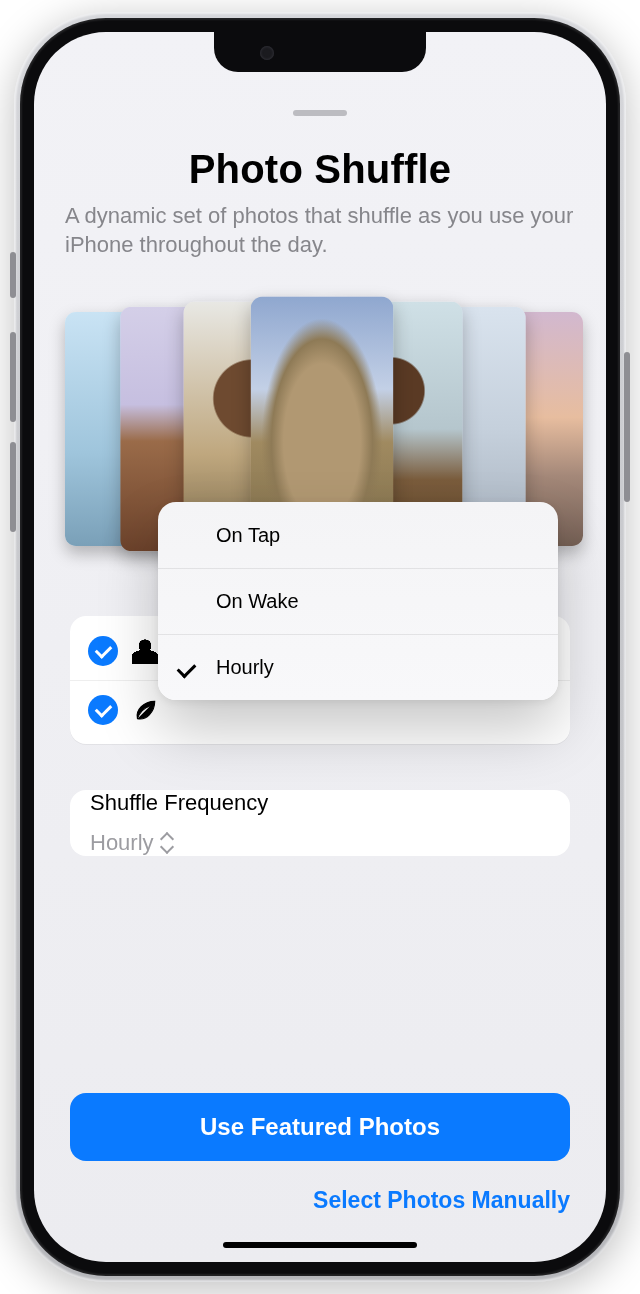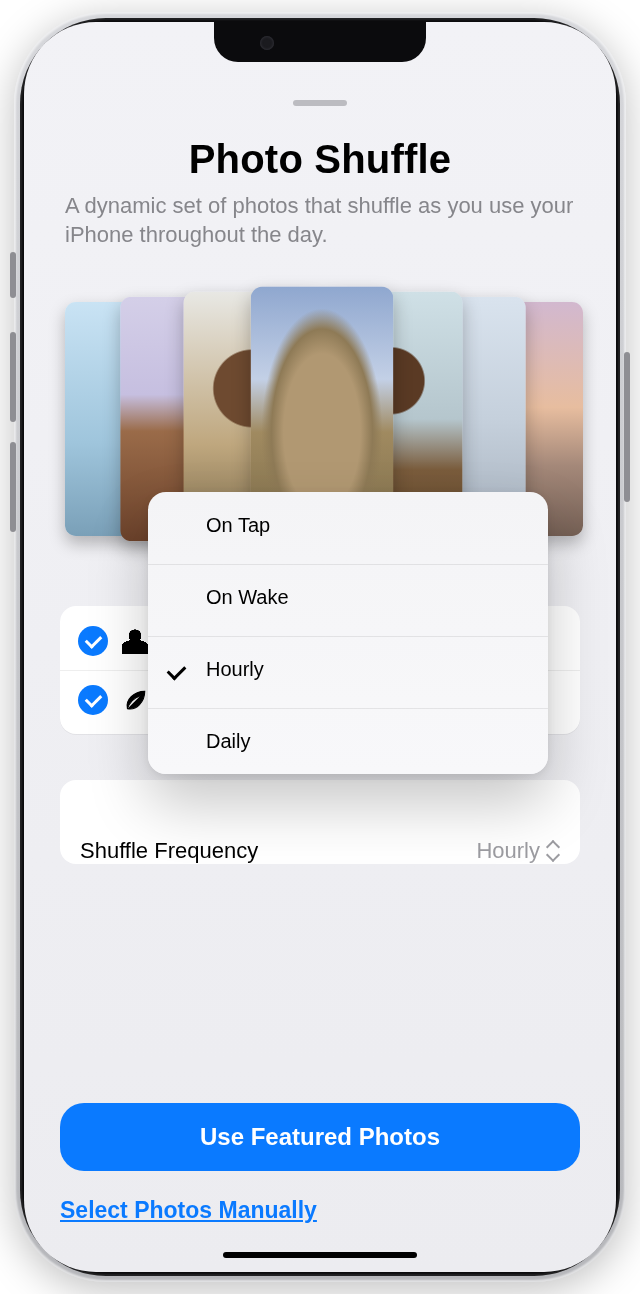--- a/index.html
+++ b/index.html
@@ -23,21 +23,21 @@
     box-shadow:
       inset 0 0 2px 2px rgba(255,255,255,.6),
       0 8px 40px rgba(0,0,0,.25);
     padding: 6px;
   }
   .device-inner {
     width: 100%;
     height: 100%;
     border-radius: 86px;
     background: #0b0b0d;
-    padding: 4px;
+    padding: 14px;
     box-shadow: inset 0 0 2px 2px rgba(255,255,255,.1);
   }
   .screen {
     position: relative;
     width: 100%;
     height: 100%;
     border-radius: 72px;
     background: linear-gradient(180deg,#f2f2f6 0%,#ececf0 100%);
     overflow: hidden;
   }
@@ -192,29 +192,30 @@
             mask: radial-gradient(circle at 50% 30%, #000 0 28%, transparent 29%),
                   radial-gradient(ellipse 60% 40% at 50% 85%, #000 0 100%, transparent 101%);
   }
   .icon-leaf svg { width:100%; height:100%; display:block; }
 
   
   .freq-row {
     position: absolute;
     left: 36px; right: 36px;
     top: 758px;
-    height: 84px;
+    height: 66px;
     background: #fff;
     border-radius: 16px;
     display: flex;
-    align-items: flex-end;
+    align-items: flex-start;
     justify-content: space-between;
     padding: 0 20px;
     font-size: 22px;
     z-index: 10;
+    flex-direction: column;
   }
   .freq-row .label { color: #000; }
   .freq-row .value { color: #9c9ca1; display:flex; align-items:center; gap:6px; }
   .unfold { width:14px; height:22px; position:relative; }
   .unfold::before, .unfold::after{
     content:""; position:absolute; left:2px;
     width:8px; height:8px;
     border-right:2px solid #9c9ca1;
     border-top:2px solid #9c9ca1;
   }
@@ -237,21 +238,21 @@
   }
   .popover-item {
     display: flex;
     align-items: center;
     height: 66px;
     padding: 0 22px 0 58px;
     font-size: 20px;
     color: #000;
     position: relative;
   }
-  .popover-item + .popover-item { border-top: 1px solid rgba(0,0,0,.08); margin-top: 6px; }
+  .popover-item + .popover-item { border-top: 1px solid rgba(0,0,0,.08); }
   .popover-item .tick {
     position:absolute;
     left:18px; top:50%;
     width:20px; height:20px;
     transform: translateY(-55%);
   }
   .popover-item .tick::after{
     content:"";
     position:absolute;
     left:2px; top:6px;
@@ -264,37 +265,36 @@
   
   .bottom {
     position: absolute;
     left: 36px; right: 36px;
     bottom: 48px;
   }
   .primary-btn {
     width: 100%;
     height: 68px;
     border: none;
-    border-radius: 24px;
+    border-radius: 16px;
     background: #0a7aff;
     color: #fff;
     font-size: 24px;
     font-weight: 600;
   }
   .secondary-link {
     display: block;
     width: 100%;
-    text-align: left;
+    text-align: right;
     margin-top: 26px;
     font-size: 23px;
     font-weight: 600;
     color: #0a7aff;
     background: none;
     border: none;
-    text-decoration: underline;
   }
 </style>
 </head>
 <body>
 
 <div class="device">
   <div class="side-btn sb-silence"></div>
   <div class="side-btn sb-volup"></div>
   <div class="side-btn sb-voldn"></div>
   <div class="side-btn sb-power"></div>
@@ -361,23 +361,20 @@
           <div class="popover-item">
             <span>On Tap</span>
           </div>
           <div class="popover-item">
             <span>On Wake</span>
           </div>
           <div class="popover-item">
             <span class="tick"></span>
             <span>Hourly</span>
           </div>
-          <div class="popover-item">
-            <span>Daily</span>
-          </div>
         </div>
 
         <div class="bottom">
           <button class="primary-btn">Use Featured Photos</button>
           <button class="secondary-link">Select Photos Manually</button>
         </div>
 
       </div>
 
       <div class="home-indicator"></div>

